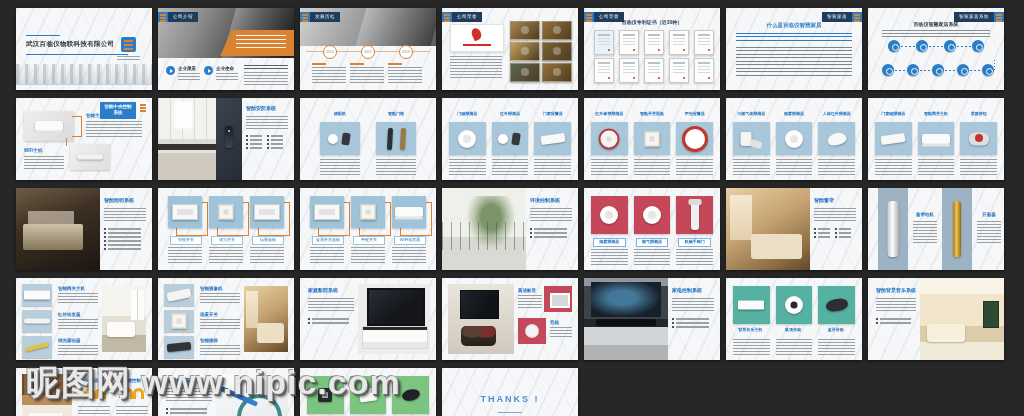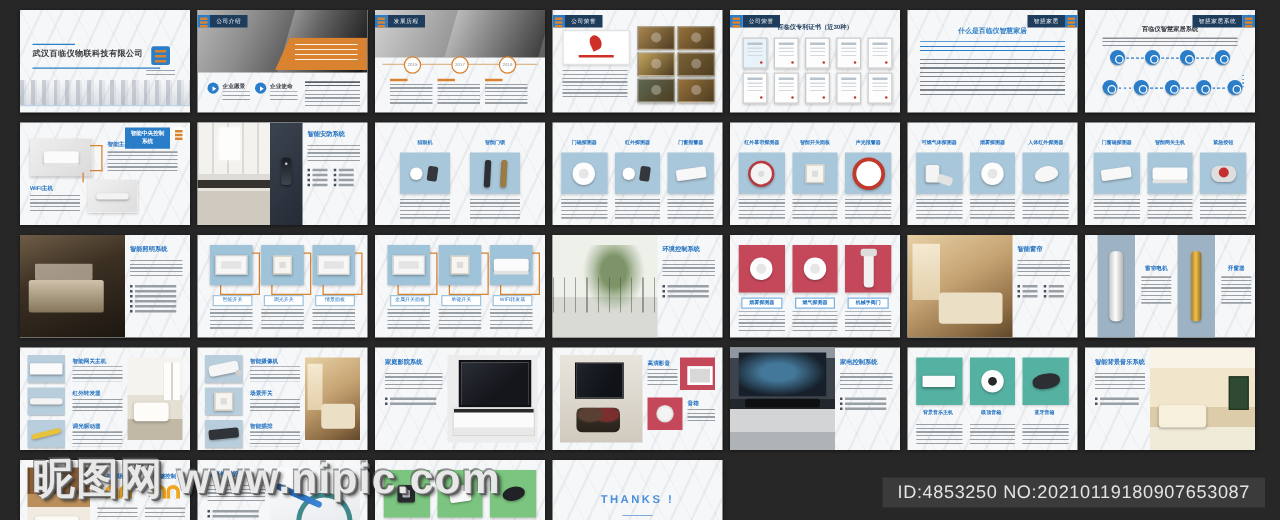--- a/index.html
+++ b/index.html
@@ -750,14 +750,13 @@
         <div style="position: absolute; left: 92.3333px; top: 8px; width: 36.6667px; height: 38px; background: rgb(124, 197, 128); box-shadow: rgba(0, 0, 0, 0.2) 0px 1px 2px;">
           <span style="position: absolute; left: 50%; top: 50%; width: 18px; height: 11px; background: rgb(32, 34, 38); border-radius: 50%; box-shadow: rgba(0, 0, 0, 0.3) 0px 1px 2px; transform: translate(-50%, -50%) translate(0px, 0px) rotate(-12deg);"></span>
         </div>
       </div>
       <div class="slide">
         <div style="position: absolute; left: 28px; top: 26px; width: 80px; text-align: center; font-size: 9px; font-weight: bold; letter-spacing: 2px; color: rgb(74, 144, 217);">THANKS !</div>
         <div style="position: absolute; left: 56px; top: 44px; width: 24px; height: 6px; background-image: repeating-linear-gradient(rgb(127, 168, 216) 0px, rgb(127, 168, 216) 1px, transparent 1px, transparent 4px);"></div>
       </div>
     </div>
   <div class="watermark">昵图网 www.nipic.com</div>
-  <div class="id-label">ID:4853250 NO:20210119180907653087</div>
 </div>
 
 </body></html>

